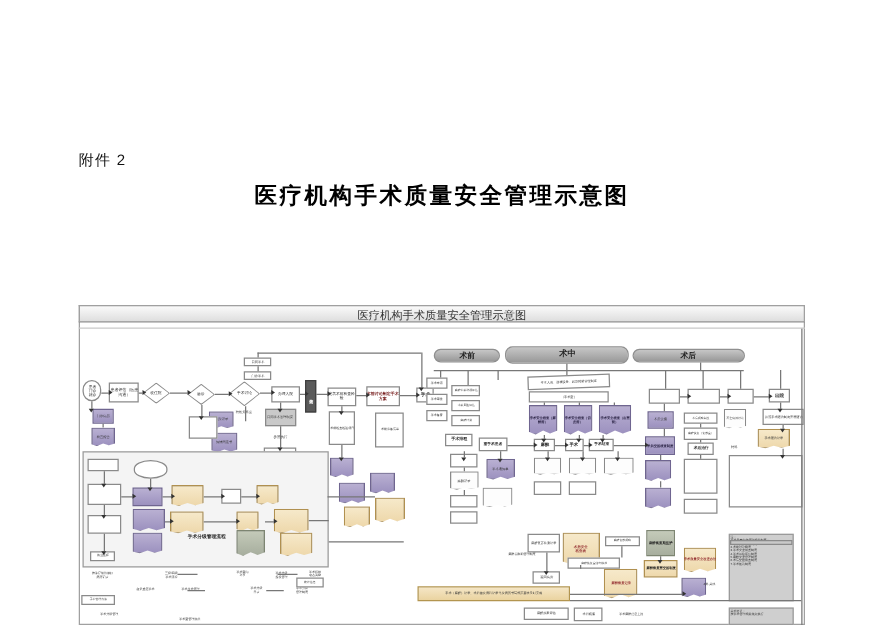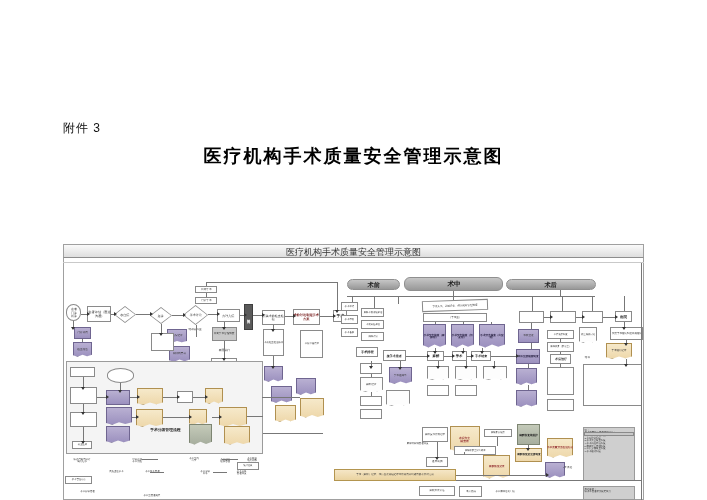--- a/index.html
+++ b/index.html
@@ -39,21 +39,21 @@
   .lb.c-pur{color:#2c2546;font-weight:bold;}
   .ln{position:absolute;background:#777;}
   .cap{position:absolute;width:0;height:0;border:2px solid transparent;}
   .dia-in{position:absolute;left:1px;top:1px;right:1px;bottom:1px;background:#fff;
           clip-path:polygon(50% 0,100% 50%,50% 100%,0 50%);display:flex;align-items:center;justify-content:center;}
 </style>
 </head>
 <body>
 
 <div id="page">
-  <div id="attachment">附件 3</div>
+  <div id="attachment">附件 2</div>
   <div id="main-title">医疗机构手术质量安全管理示意图</div>
   <div id="frame"></div>
   <div id="dg-titlebar">医疗机构手术质量安全管理示意图</div>
   <div id="dg-subline"></div>
   <div id="canvas">
       <div class="nd t-bar" style="left: 347px; top: 279px; width: 53px; height: 11px;">
         <span class="lb b" style="font-size: 10px; transform: scale(0.62); width: 85.4839px; flex: 0 0 auto;">术前</span>
       </div>
       <div class="nd t-bar" style="left: 404px; top: 277px; width: 99px; height: 14px;">
         <span class="lb b" style="font-size: 10px; transform: scale(0.66); width: 150px; flex: 0 0 auto;">术中</span>

